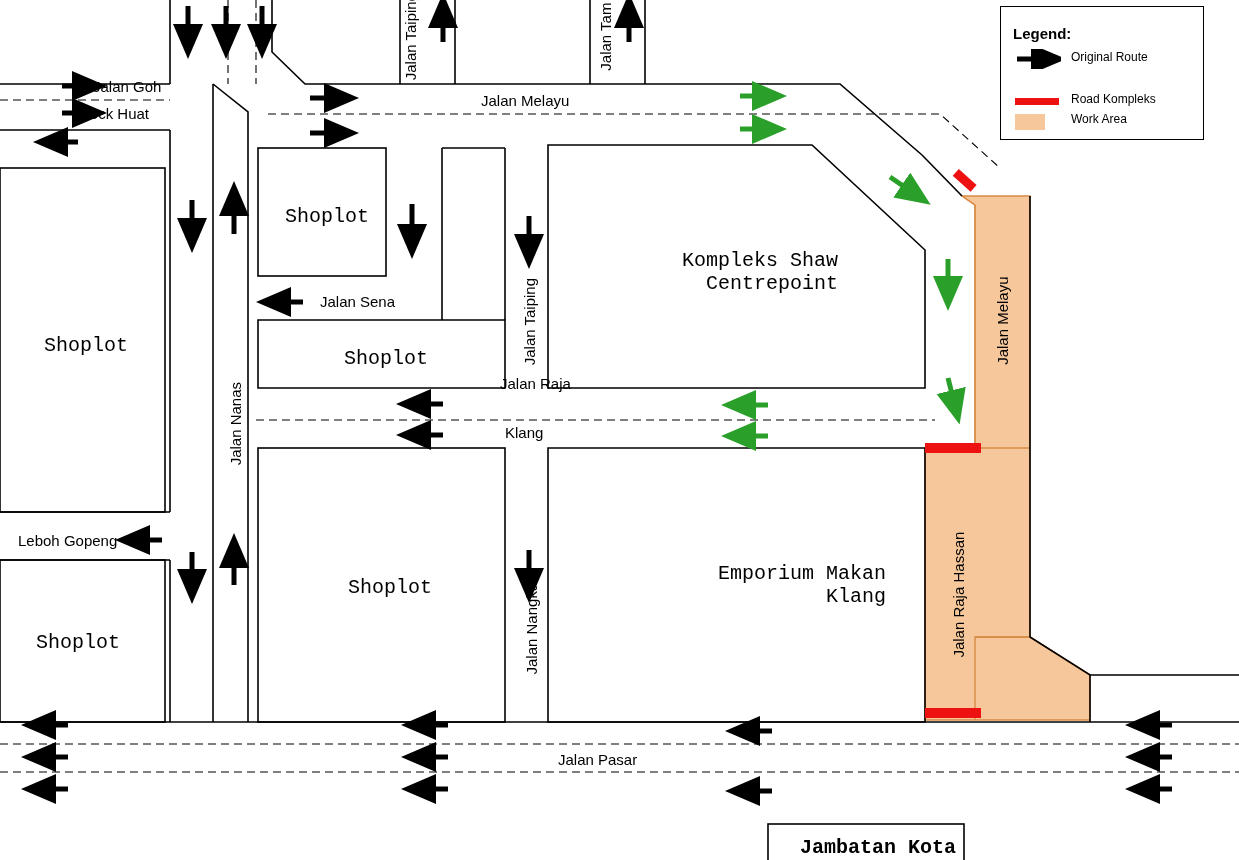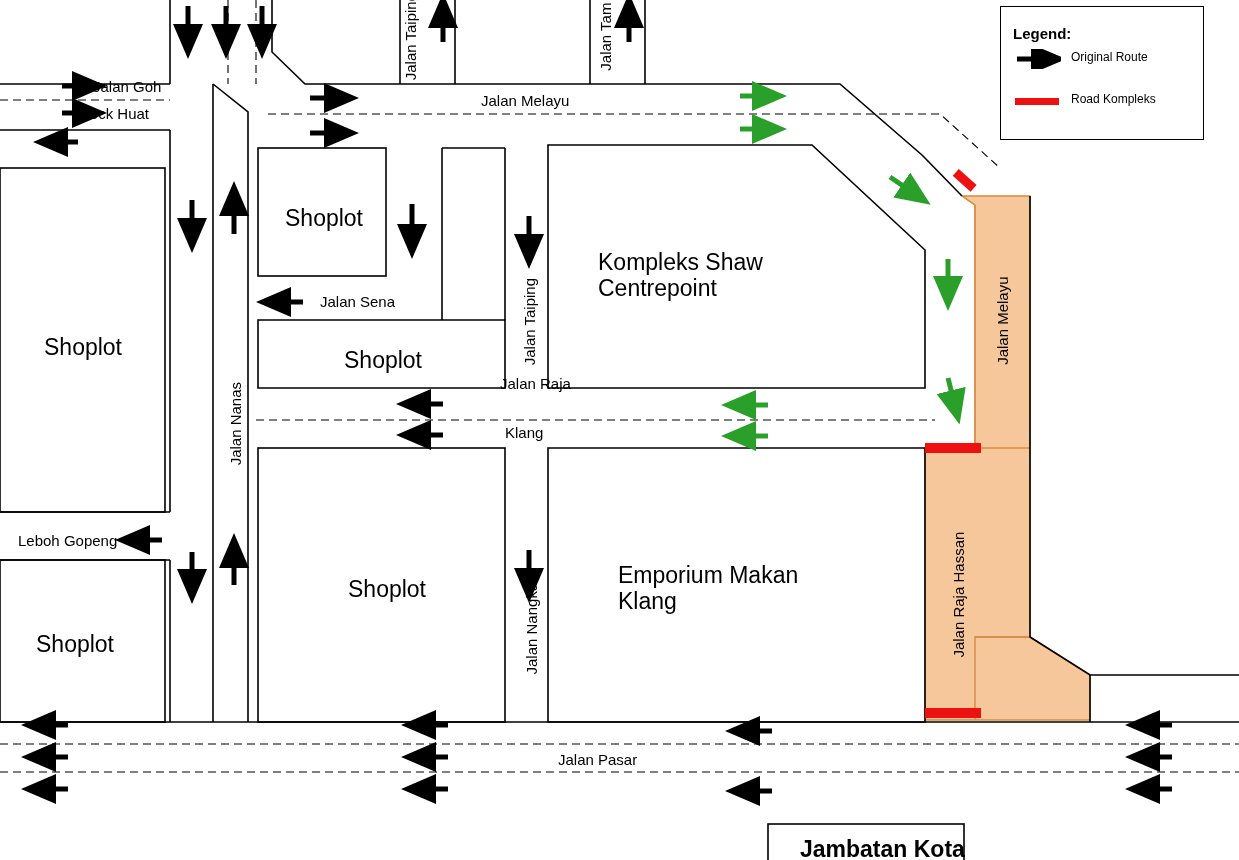--- a/index.html
+++ b/index.html
@@ -26,24 +26,25 @@
     height: 860px;
   }
   .lbl {
     position: absolute;
     font-size: 15px;
     color: #000;
     white-space: pre;
     line-height: 1.15;
   }
   .lbl.big {
-    font-size: 23px;
+    font-size: 20px;
+    font-family: Liberation Mono, monospace;
   }
   .lbl.center {
-    text-align: left;
+    text-align: right;
   }
   .vert {
     transform-origin: 50% 50%;
   }
   .rot-90 {
     transform: rotate(-90deg);
   }
   .legend-box {
     position: absolute;
     left: 1000px;
@@ -275,15 +276,19 @@
       </svg>
       <span class="ltext">Original Route</span>
     </div>
 
 
     <div class="legend-row" style="top:84px;">
       <div class="swatch sw-red"></div>
       <span class="ltext">Road Kompleks</span>
     </div>
 
+    <div class="legend-row" style="top:104px;">
+      <div class="swatch sw-work"></div>
+      <span class="ltext">Work Area</span>
+    </div>
   </div>
 
 </div>
 
 </body></html>

